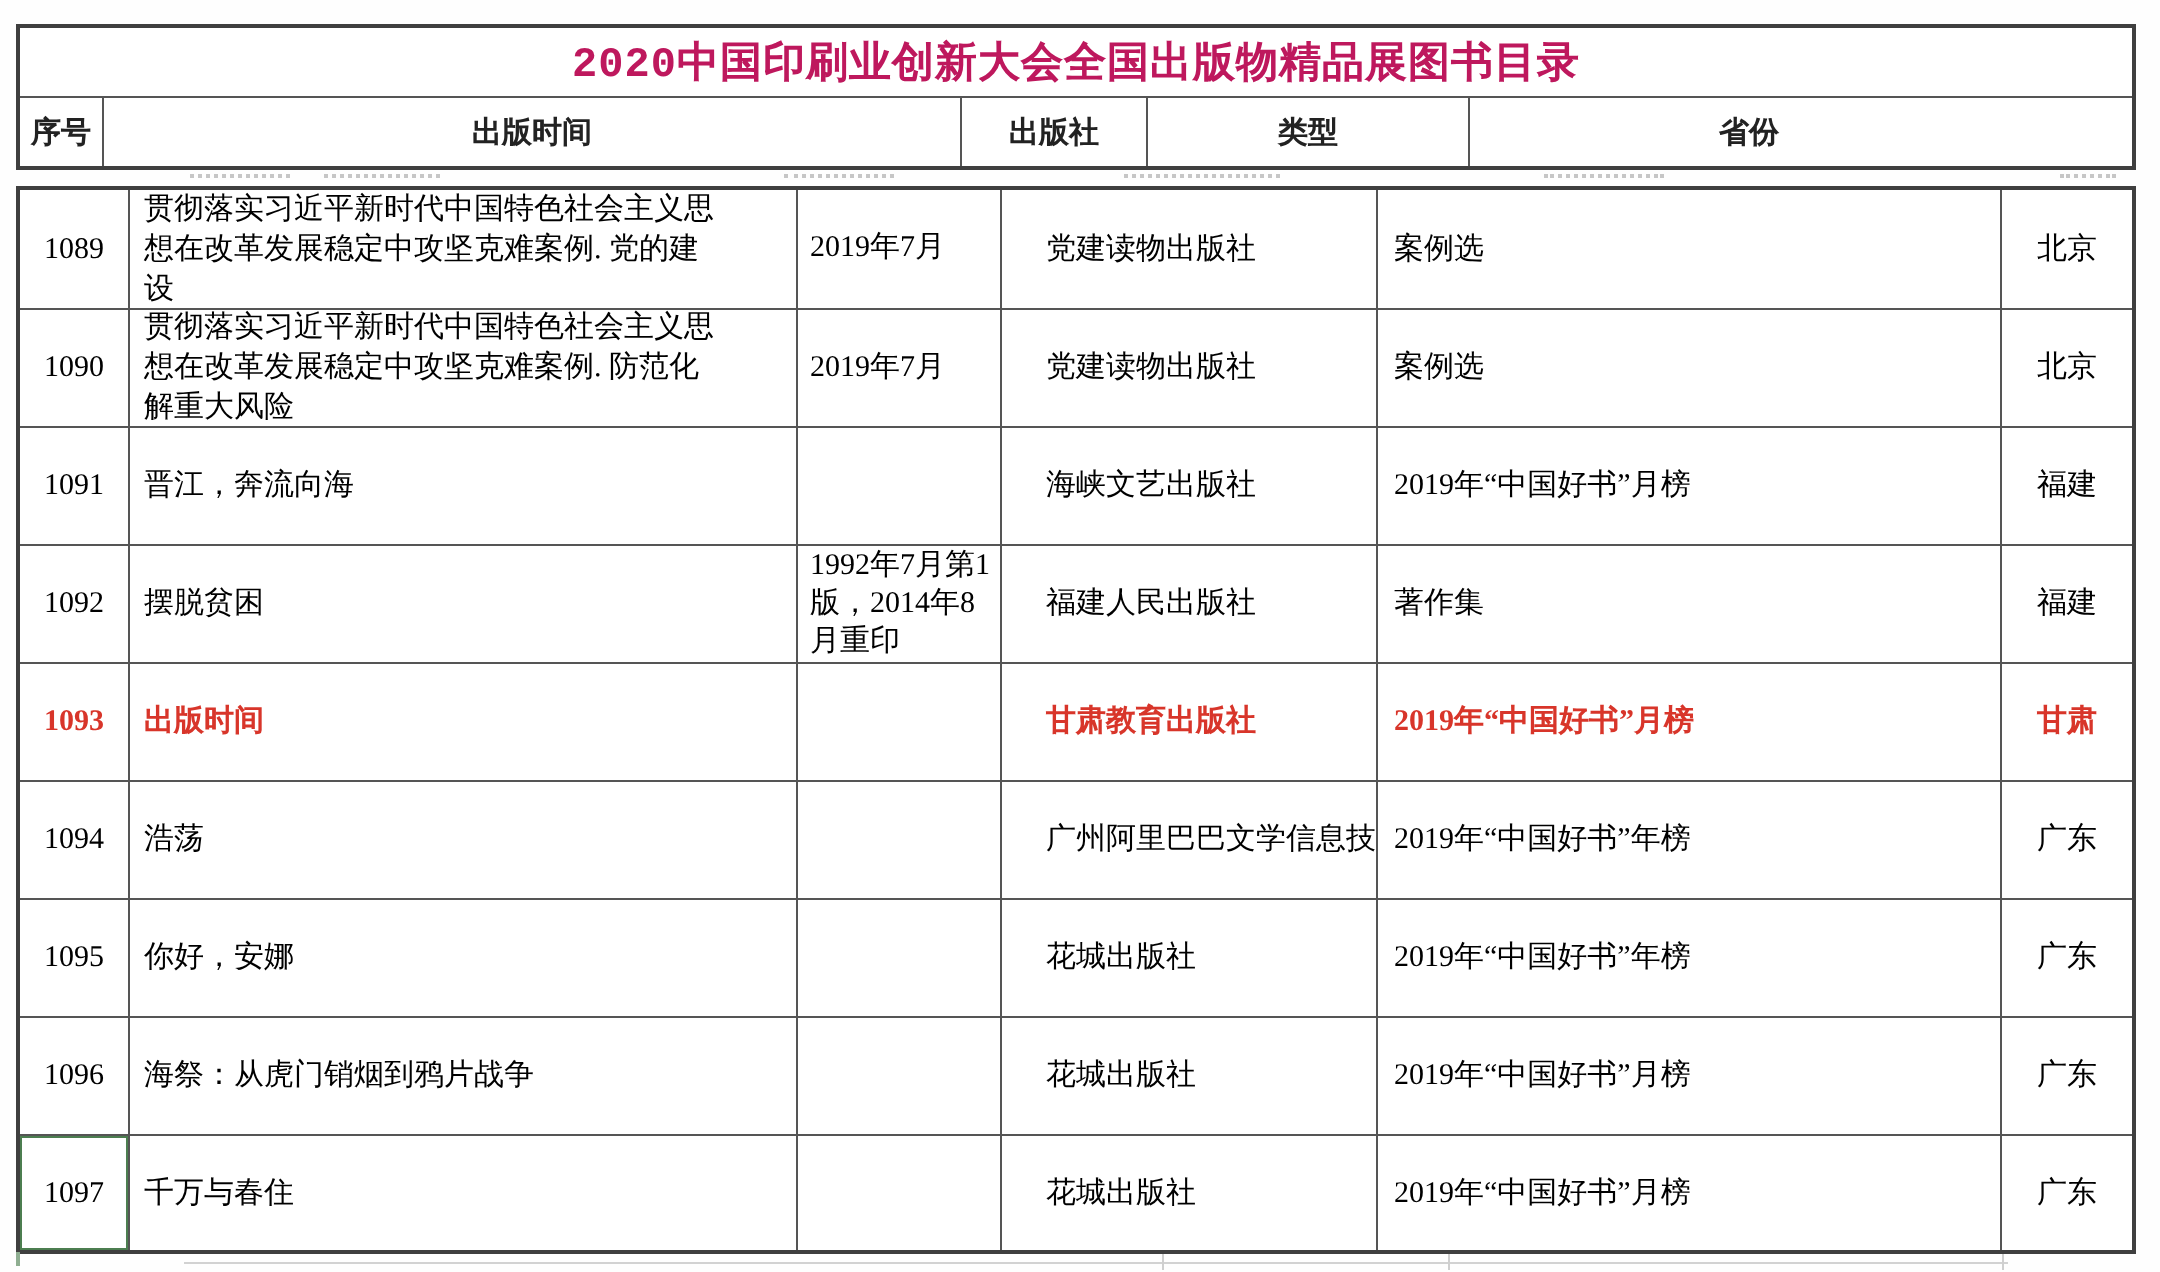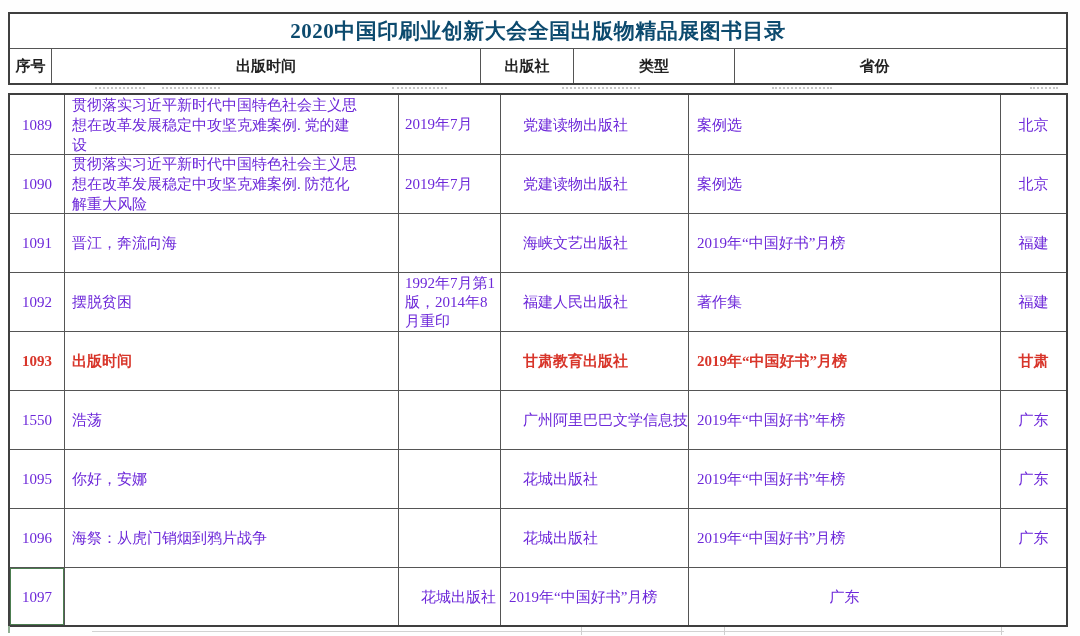--- a/index.html
+++ b/index.html
@@ -7,21 +7,21 @@
     position:relative;width:1080px;height:636px;overflow:hidden;background:#fefefe;
     font-family:"Liberation Serif","DejaVu Serif",serif;color:#333;
   }
   
   .top-table{
     position:absolute;left:8px;top:12px;width:1060px;box-sizing:border-box;
     border:2px solid var(--border-dark,#3f3f3f);background:#fff;
   }
   .title-row{
     height:34px;display:flex;align-items:center;justify-content:center;
-    font-size:21px;font-weight:bold;color:#0c4a6e;letter-spacing:.5px;
+    font-size:21px;font-weight:bold;color:#be185d;letter-spacing:.5px;font-family:Liberation Mono, monospace;
   }
   .header-row{
     display:grid;grid-template-columns:41px 429px 93px 161px 280px 52px;
     border-top:1px solid var(--border-inner,#555);height:34px;
   }
   .h-cell{
     box-sizing:border-box;display:flex;align-items:center;justify-content:center;
     font-size:15px;font-weight:bold;color:#222;overflow:hidden;
   }
   .h-cell + .h-cell{border-left:1px solid var(--border-inner,#555);}
@@ -37,21 +37,21 @@
     border:2px solid var(--border-dark,#3f3f3f);background:#fff;
     display:grid;grid-template-rows:repeat(8,59px) 1fr;
   }
   .b-row{
     display:grid;grid-template-columns:54px 334px 102px 188px 312px 66px;
     box-sizing:border-box;overflow:hidden;
   }
   .b-row + .b-row{border-top:1px solid var(--border-inner,#555);}
   .b-cell{
     box-sizing:border-box;display:flex;align-items:center;overflow:hidden;
-    font-size:15px;line-height:20px;color:#6d28d9;
+    font-size:15px;line-height:20px;color:#000000;
   }
   .b-cell + .b-cell{border-left:1px solid var(--border-inner,#555);}
   .c-index{justify-content:center;padding:12px 2px;}
   .c-name{padding:1px 36px 1px 7px;}
   .c-name .txt{display:block;}
   .c-date{padding:1px 4px 1px 6px;line-height:19px;word-break:break-all;}
   .c-publisher{padding:0 0 0 22px;white-space:nowrap;}
   .c-type{padding:0 0 0 8px;white-space:nowrap;text-align:center;}
   .c-province{justify-content:center;padding:0 2px;}
   .row-red .b-cell{color:var(--highlight-red,#d8352a);font-weight:bold;}
@@ -131,21 +131,21 @@
     <div class="b-cell c-index">1093</div>
     <div class="b-cell c-name">
           <span class="txt">出版时间</span>
         </div>
     <div class="b-cell c-date"></div>
     <div class="b-cell c-publisher">甘肃教育出版社</div>
     <div class="b-cell c-type">2019年“中国好书”月榜</div>
     <div class="b-cell c-province">甘肃</div>
   </div>
       <div class="b-row">
-    <div class="b-cell c-index">1550</div>
+    <div class="b-cell c-index">1094</div>
     <div class="b-cell c-name">
           <span class="txt">浩荡</span>
         </div>
     <div class="b-cell c-date"></div>
     <div class="b-cell c-publisher">广州阿里巴巴文学信息技</div>
     <div class="b-cell c-type">2019年“中国好书”年榜</div>
     <div class="b-cell c-province">广东</div>
   </div>
       <div class="b-row">
     <div class="b-cell c-index">1095</div>
@@ -162,20 +162,23 @@
     <div class="b-cell c-name">
           <span class="txt">海祭：从虎门销烟到鸦片战争</span>
         </div>
     <div class="b-cell c-date"></div>
     <div class="b-cell c-publisher">花城出版社</div>
     <div class="b-cell c-type">2019年“中国好书”月榜</div>
     <div class="b-cell c-province">广东</div>
   </div>
       <div class="b-row row-selected">
     <div class="b-cell c-index">1097</div>
+    <div class="b-cell c-name">
+          <span class="txt">千万与春住</span>
+        </div>
     <div class="b-cell c-date"></div>
     <div class="b-cell c-publisher">花城出版社</div>
     <div class="b-cell c-type">2019年“中国好书”月榜</div>
     <div class="b-cell c-province">广东</div>
   </div>
     </div>
 
   <div class="bottom-line"></div>
   <div class="stub" style="left:581px;"></div>
   <div class="stub" style="left:724px;"></div>

